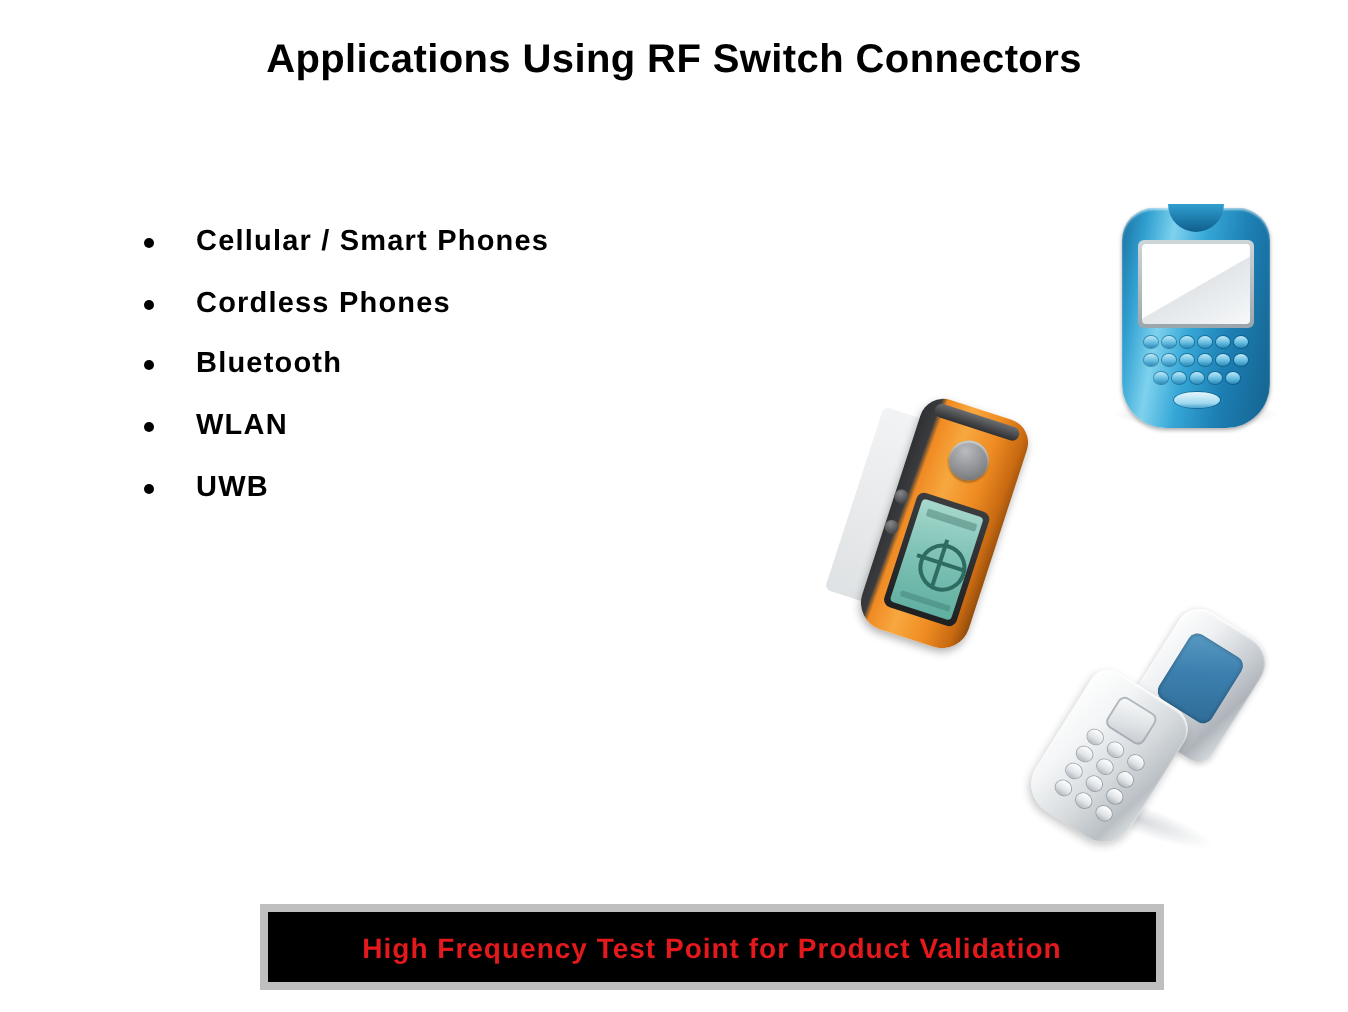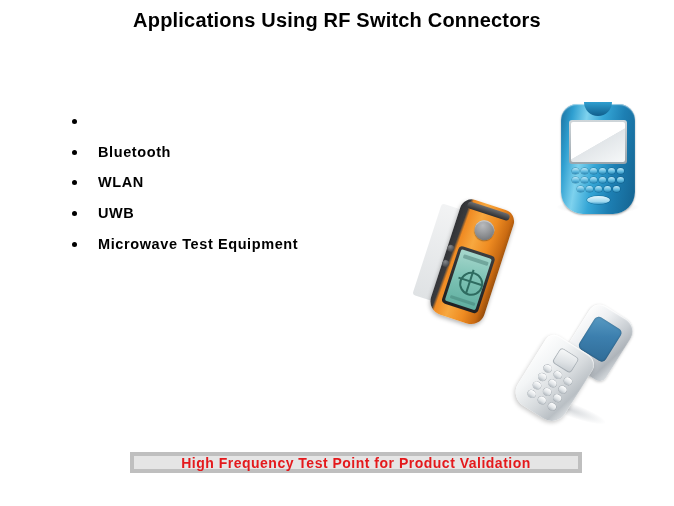--- a/index.html
+++ b/index.html
@@ -13,21 +13,21 @@
     height: 506px;
     background: #ffffff;
     overflow: hidden;
     font-family: "Liberation Sans", sans-serif;
   }
 
   
   #slide-title {
     position: absolute;
     left: 0;
-    top: 9px;
+    top: 19px;
     width: 674px;
     text-align: center;
     font-size: 20px;
     font-weight: bold;
     color: #000000;
     letter-spacing: 0.2px;
     white-space: nowrap;
   }
 
   
@@ -61,23 +61,23 @@
     color: #000000;
     letter-spacing: 0.6px;
   }
 
   
   #banner {
     position: absolute;
     left: 130px;
     top: 452px;
     width: 452px;
-    height: 21px;
+    height: 43px;
     border: 4px solid #bfbfbf;
-    background: #e5e5e5;
+    background: #000000;
     box-sizing: border-box;
     display: flex;
     align-items: center;
     justify-content: center;
   }
   #banner-text {
     font-size: 14px;
     font-weight: bold;
     color: #e4191c;
     letter-spacing: 0.5px;
@@ -389,47 +389,48 @@
 </style>
 </head>
 <body>
 
 <div id="slide">
 
   <div id="slide-title">Applications Using RF Switch Connectors</div>
 
   <div id="bullet-list">
 
-
     <div class="bullet-row">
       <span class="bullet-dot"></span>
+      <span class="bullet-text">Cellular / Smart Phones</span>
+    </div>
+
+    <div class="bullet-row">
+      <span class="bullet-dot"></span>
+      <span class="bullet-text">Cordless Phones</span>
     </div>
 
     <div class="bullet-row">
       <span class="bullet-dot"></span>
       <span class="bullet-text">Bluetooth</span>
     </div>
 
     <div class="bullet-row">
       <span class="bullet-dot"></span>
       <span class="bullet-text">WLAN</span>
     </div>
 
     <div class="bullet-row">
       <span class="bullet-dot"></span>
       <span class="bullet-text">UWB</span>
     </div>
 
 
 
 
-    <div class="bullet-row">
-      <span class="bullet-dot"></span>
-      <span class="bullet-text">Microwave Test Equipment</span>
-    </div>
 
   </div>
 
   <div id="smartphone">
     <div id="sp-shadow"></div>
     <div id="sp-body">
       <div id="sp-notch"></div>
       <div id="sp-screen-frame">
         <div id="sp-screen"></div>
       </div>

